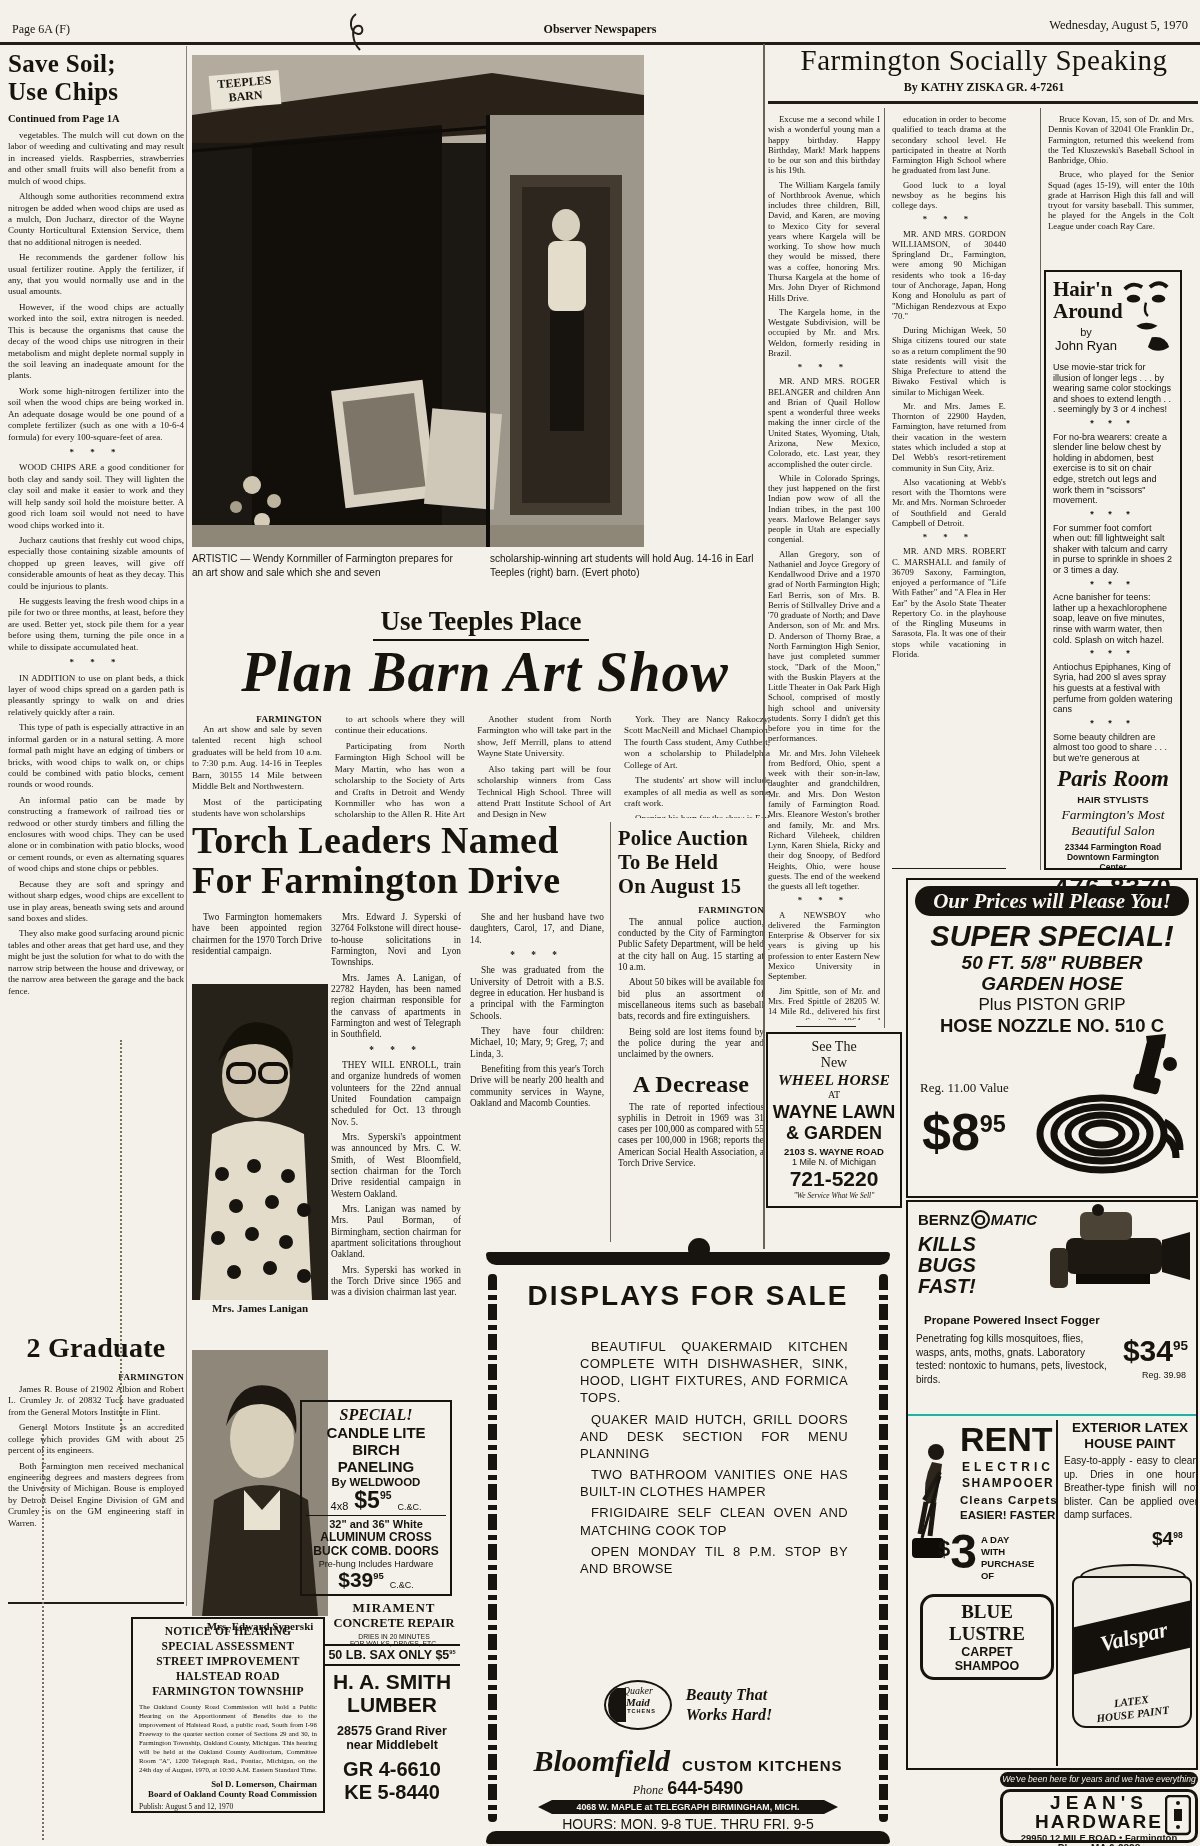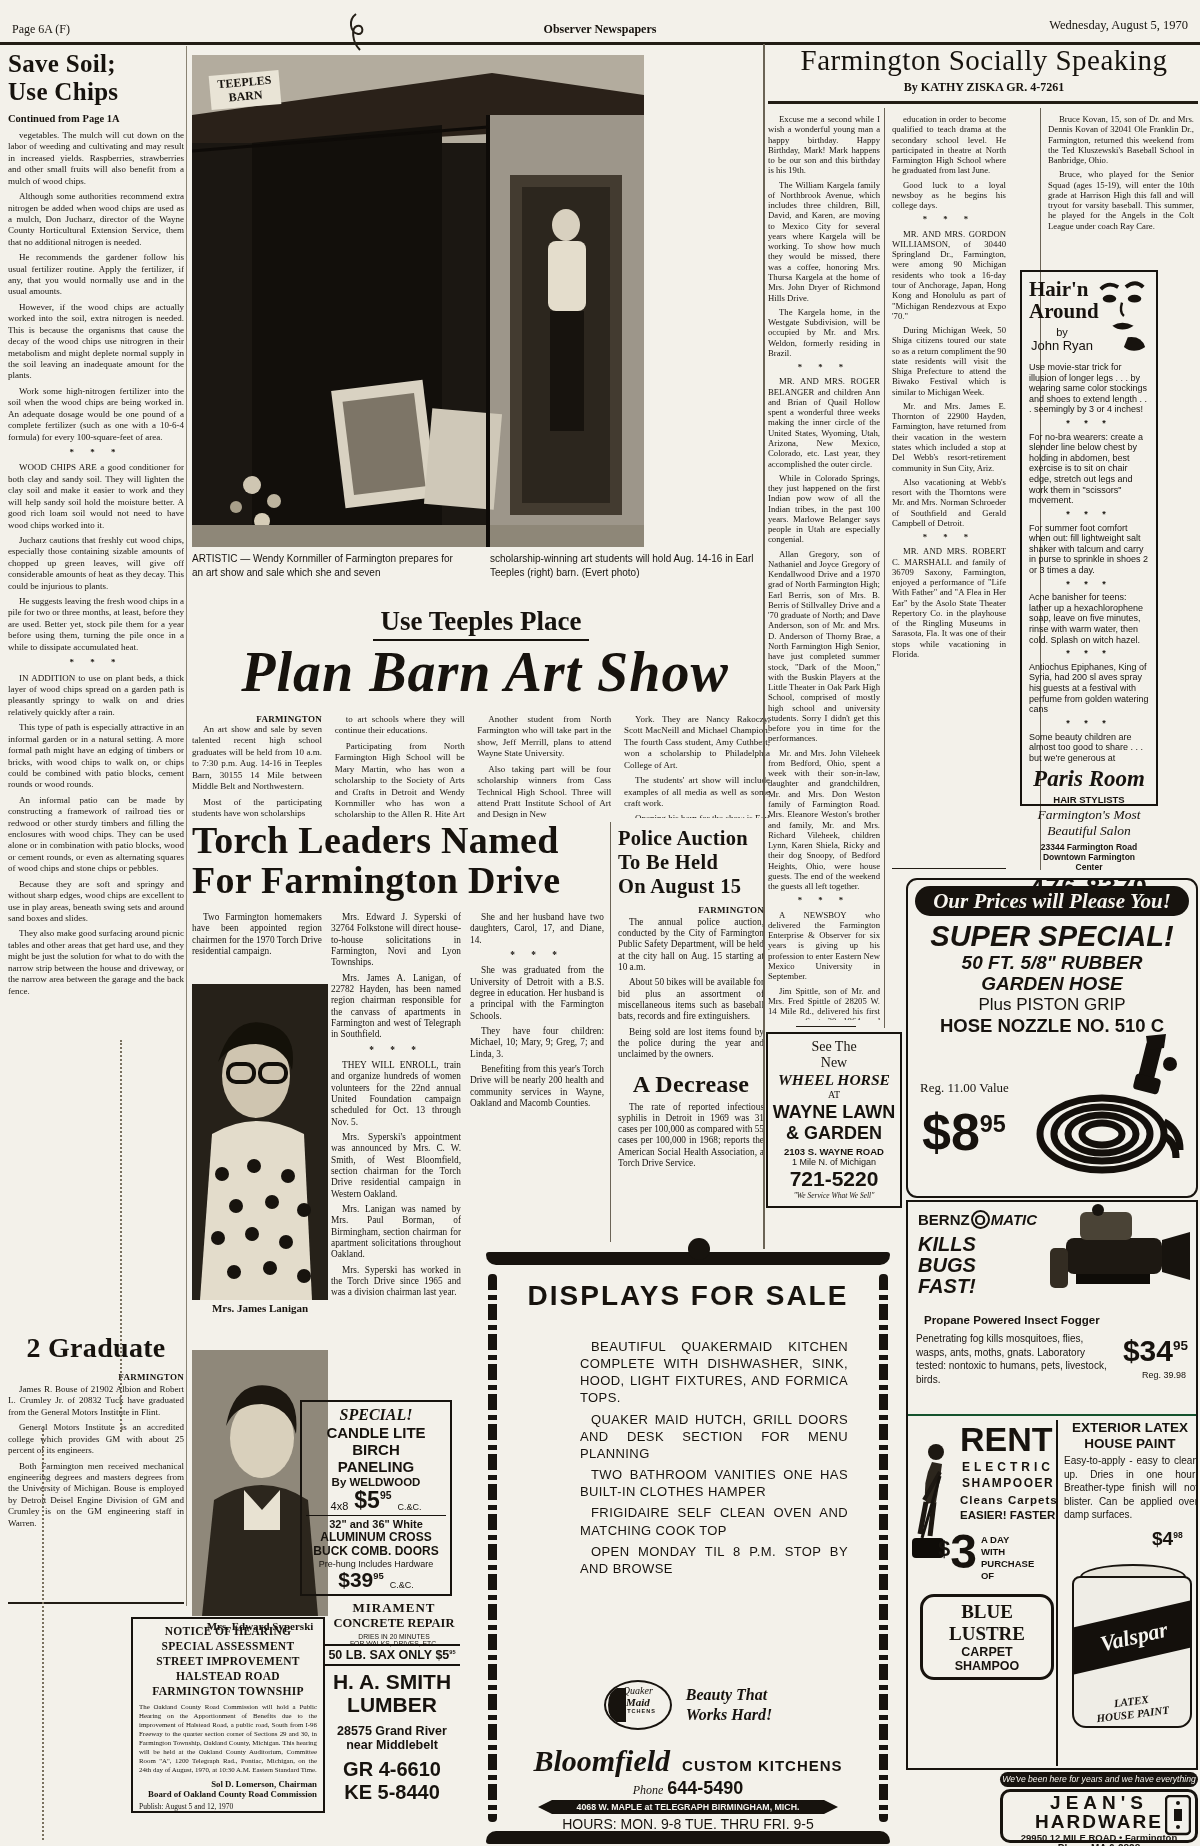--- a/index.html
+++ b/index.html
@@ -291,21 +291,21 @@
       <p class="stars">* * *</p>
       <p class="">MR. AND MRS. ROBERT C. MARSHALL and family of 36709 Saxony, Farmington, enjoyed a performance of "Life With Father" and "A Flea in Her Ear" by the Asolo State Theater Repertory Co. in the playhouse of the Ringling Museums in Sarasota, Fla. It was one of their stops while vacationing in Florida.</p>
     </div>
   <div class="abs jp soc" style="left:1048px;top:114px;width:146px;height:150px;overflow:hidden;">
       <p class="">Bruce Kovan, 15, son of Dr. and Mrs. Dennis Kovan of 32041 Ole Franklin Dr., Farmington, returned this weekend from the Ted Kluszewski's Baseball School in Banbridge, Ohio.</p>
       <p class="">Bruce, who played for the Senior Squad (ages 15-19), will enter the 10th grade at Harrison High this fall and will tryout for varsity baseball. This summer, he played for the Angels in the Colt League under coach Ray Care.</p>
     </div>
   <div class="hline" style="left:892px;top:868px;width:114px;height:1px;"></div>
   <div class="hline" style="left:796px;top:1026px;width:60px;height:1px;"></div>
 
-  <div class="abs thickbox" style="left:1020px;top:270px;width:138px;height:536px;padding:6px 7px;box-sizing:border-box;">
+  <div class="abs thickbox" style="left:1044px;top:270px;width:138px;height:600px;padding:6px 7px;box-sizing:border-box;">
     <div style="display:flex;">
       <div style="width:66px;">
         <div class="b" style="font-size:21px;line-height:1.05;">
           <span style="display:block;">Hair'n</span>
           <span style="display:block;">Around</span>
         </div>
         <div class="sans ctr" style="font-size:11px;margin-top:4px;">by</div>
         <div class="sans ctr" style="font-size:13px;">John Ryan</div>
       </div>
       <svg width="56" height="78" viewBox="0 0 56 78">
@@ -346,21 +346,21 @@
     <div class="b i" style="font-size:15.5px;">WHEEL HORSE</div>
     <div style="font-size:10px;">AT</div>
     <div class="sans b" style="font-size:18px;margin-top:2px;">WAYNE LAWN</div>
     <div class="sans b" style="font-size:18px;">&amp; GARDEN</div>
     <div class="sans b" style="font-size:9.5px;margin-top:2px;">2103 S. WAYNE ROAD</div>
     <div class="sans" style="font-size:9px;">1 Mile N. of Michigan</div>
     <div class="sans b" style="font-size:21px;">721-5220</div>
     <div class="i" style="font-size:7.5px;">"We Service What We Sell"</div>
   </div>
 
-  <div class="abs box" style="left:906px;top:878px;width:292px;height:320px;box-sizing:border-box;border-radius:11px;">
+  <div class="abs box" style="left:906px;top:878px;width:292px;height:320px;box-sizing:border-box;">
     <div class="blackbanner ctr i b" style="margin:6px 7px 4px;border-radius:18px;font-size:21px;line-height:30px;font-family:'Liberation Serif',serif;">Our Prices will Please You!</div>
     <div class="ctr sans b i" style="font-size:29px;">SUPER SPECIAL!</div>
     <div class="ctr sans b i" style="font-size:19px;line-height:1.1;">50 FT. 5/8" RUBBER</div>
     <div class="ctr sans b i" style="font-size:19px;line-height:1.1;">GARDEN HOSE</div>
     <div class="ctr sans" style="font-size:17px;">Plus PISTON GRIP</div>
     <div class="ctr sans b" style="font-size:18.5px;">HOSE NOZZLE NO. 510 C</div>
     <div style="position:absolute;left:12px;top:200px;font-size:13px;">Reg. 11.00 Value</div>
     <div class="sans b" style="position:absolute;left:14px;top:222px;font-size:52px;">
       <span>$8</span><span class="price-cents">95</span>
     </div>
@@ -377,21 +377,21 @@
         <rect x="112" y="6" width="16" height="44" rx="5" transform="rotate(14 120 28)"></rect>
         <rect x="104" y="42" width="26" height="16" rx="4" transform="rotate(14 117 50)"></rect>
         <polygon points="116,2 136,0 134,14 118,16"></polygon>
         <circle cx="140" cy="30" r="7"></circle>
       </g>
     </svg>
   </div>
 
   <div class="abs box" style="left:906px;top:1200px;width:292px;height:570px;box-sizing:border-box;">
 
-    <div style="position:relative;height:212px;border-bottom:2px solid #14532d;">
+    <div style="position:relative;height:212px;border-bottom:2px solid #14b8a6;">
       <div class="sans b" style="position:absolute;left:10px;top:8px;font-size:15px;">
         <span>BERNZ</span><span style="display:inline-block;border:2px solid #17130e;border-radius:50%;width:15px;height:15px;line-height:15px;text-align:center;margin:0 1px;">O</span><span class="i">MATIC</span>
       </div>
       <svg style="position:absolute;right:6px;top:2px;" width="150" height="104" viewBox="0 0 150 104">
         <rect x="26" y="34" width="96" height="36" rx="8" fill="#1d1812"></rect>
         <rect x="40" y="8" width="52" height="28" rx="6" fill="#4a4336"></rect>
         <polygon points="122,36 150,28 150,76 122,68" fill="#17130e"></polygon>
         <rect x="10" y="44" width="18" height="40" rx="5" fill="#332c22"></rect>
         <circle cx="58" cy="6" r="6" fill="#17130e"></circle>
         <rect x="36" y="70" width="74" height="10" fill="#0f0c08"></rect>

